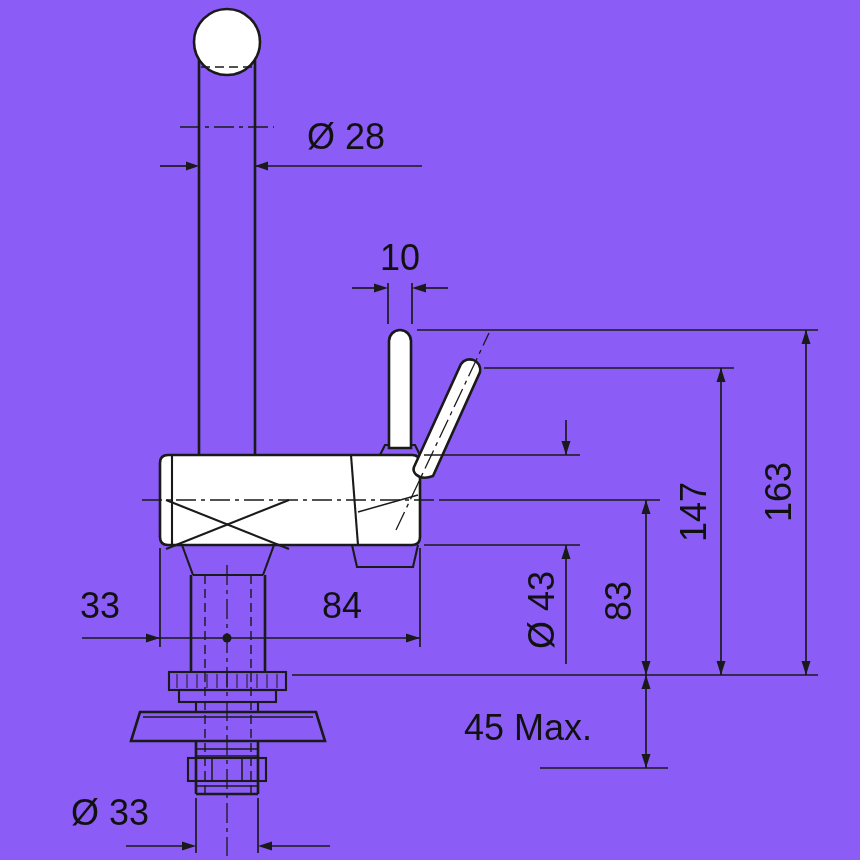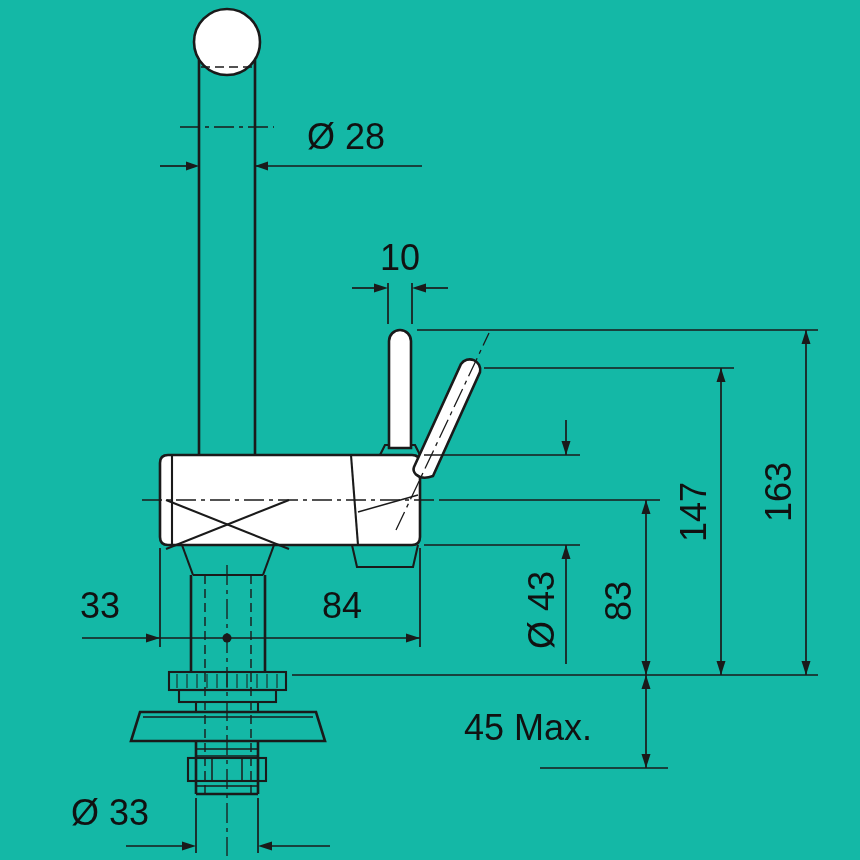--- a/index.html
+++ b/index.html
@@ -1,16 +1,16 @@
 <!DOCTYPE html>
 <html><head>
 <meta charset="utf-8">
 <style>
   html,body{margin:0;padding:0;background:#fff;}
-  .stage{position:relative;width:860px;height:860px;background:#14b8a6;overflow:hidden;
+  .stage{position:relative;width:860px;height:860px;background:#8b5cf6;overflow:hidden;
          font-family:"Liberation Sans", sans-serif;}
   svg{position:absolute;left:0;top:0;}
   .outline{stroke:#1a1a1a;stroke-width:2.6;fill:none;}
   .outline-fill{stroke:#1a1a1a;stroke-width:2.6;fill:#fff;}
   .mid{stroke:#1a1a1a;stroke-width:2.1;fill:none;}
   .detail{stroke:#1a1a1a;stroke-width:1.5;fill:none;}
   .tick{stroke:#1a1a1a;stroke-width:1;fill:none;}
   .hidden-line{stroke:#1a1a1a;stroke-width:1.4;fill:none;stroke-dasharray:9 5;}
   .centerline{stroke:#1a1a1a;stroke-width:1.3;fill:none;stroke-dasharray:20 5 4 5;}
   .dim{stroke:#1a1a1a;stroke-width:1.7;fill:none;}

